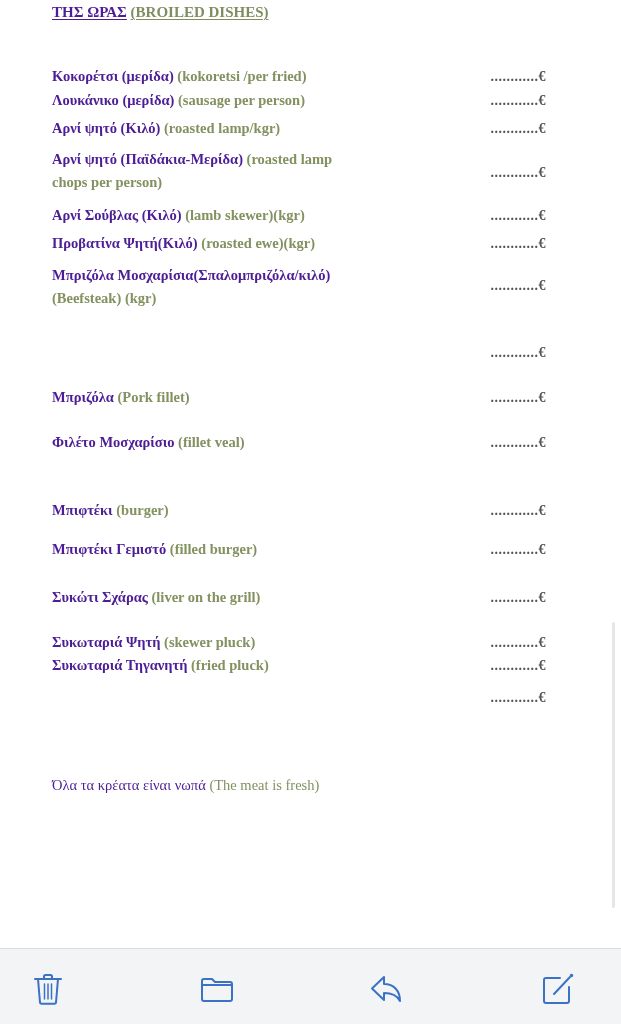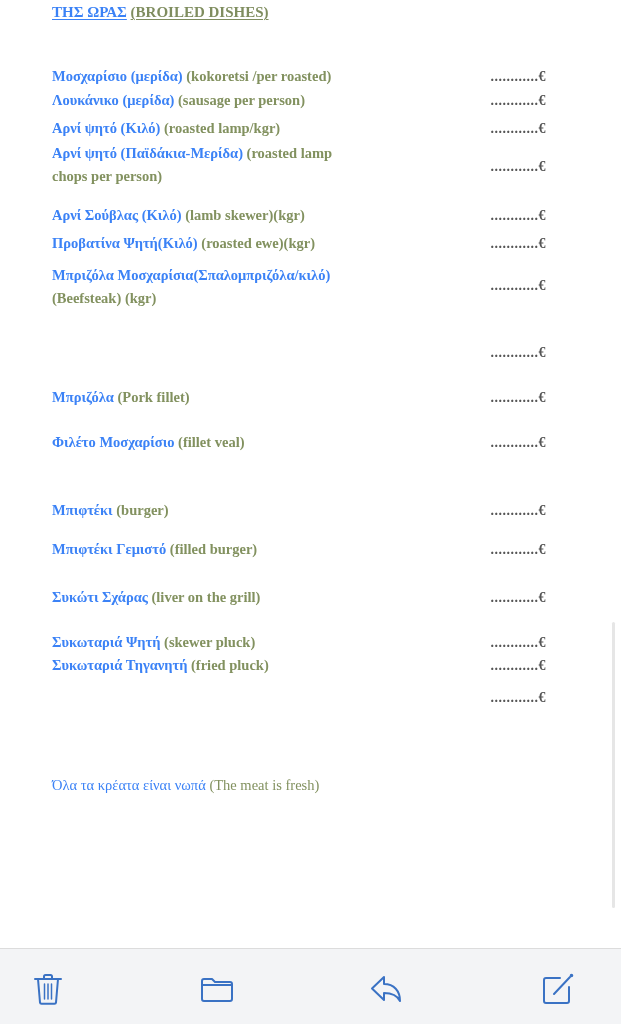--- a/index.html
+++ b/index.html
@@ -51,21 +51,21 @@
       width: 540px;
       font-size: 14.5px;
       font-weight: bold;
       line-height: 23px;
     }
     .item .name {
       display: block;
       width: 400px;
     }
     .gr {
-      color: #3b82f6;
+      color: #4c1d95;
     }
     .en {
       color: #82915f;
     }
     .price {
       position: absolute;
       left: 418px;
       width: 76px;
       text-align: right;
       color: #555555;
@@ -125,35 +125,35 @@
 <div class="page">
 
   <div class="content">
 
     <div class="heading">
       <span class="gr">ΤΗΣ ΩΡΑΣ</span>
       <span class="en">(BROILED DISHES)</span>
     </div>
 
     <div class="item" style="top:65px">
-      <span class="name"><span class="gr">Μοσχαρίσιο (μερίδα)</span> <span class="en">(kokoretsi /per roasted)</span></span>
+      <span class="name"><span class="gr">Κοκορέτσι (μερίδα)</span> <span class="en">(kokoretsi /per fried)</span></span>
       <span class="price" style="top:0px">............€</span>
     </div>
 
     <div class="item" style="top:89px">
       <span class="name"><span class="gr">Λουκάνικο (μερίδα)</span> <span class="en">(sausage per person)</span></span>
       <span class="price" style="top:0px">............€</span>
     </div>
 
     <div class="item" style="top:117px">
       <span class="name"><span class="gr">Αρνί ψητό (Κιλό)</span> <span class="en">(roasted lamp/kgr)</span></span>
       <span class="price" style="top:0px">............€</span>
     </div>
 
-    <div class="item" style="top:142px">
+    <div class="item" style="top:148px">
       <span class="name" style="width:290px"><span class="gr">Αρνί ψητό (Παϊδάκια-Μερίδα)</span> <span class="en">(roasted lamp chops per person)</span></span>
       <span class="price" style="top:13px">............€</span>
     </div>
 
     <div class="item" style="top:204px">
       <span class="name"><span class="gr">Αρνί Σούβλας (Κιλό)</span> <span class="en">(lamb skewer)(kgr)</span></span>
       <span class="price" style="top:0px">............€</span>
     </div>
 
     <div class="item" style="top:232px">

